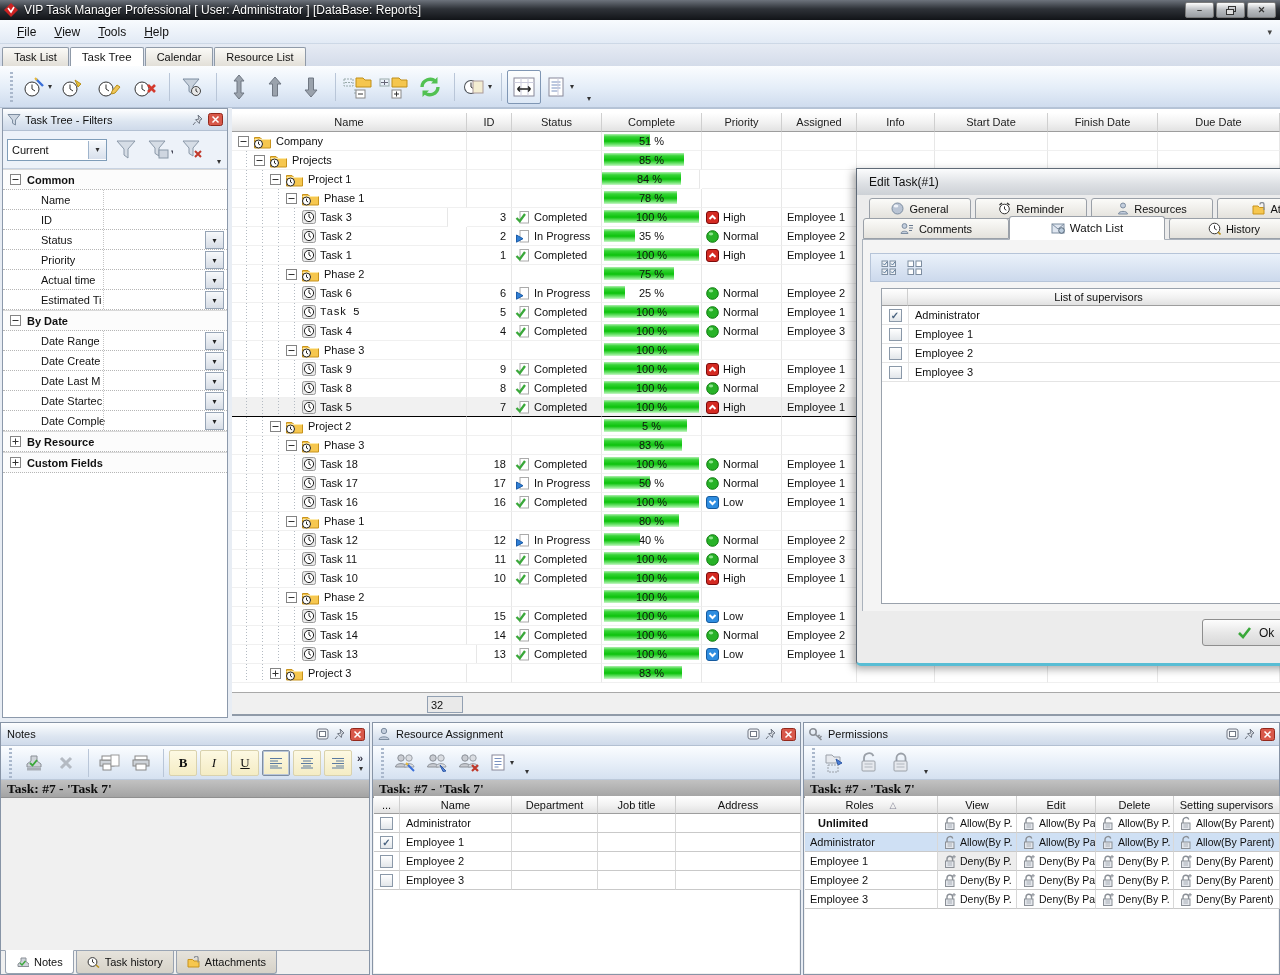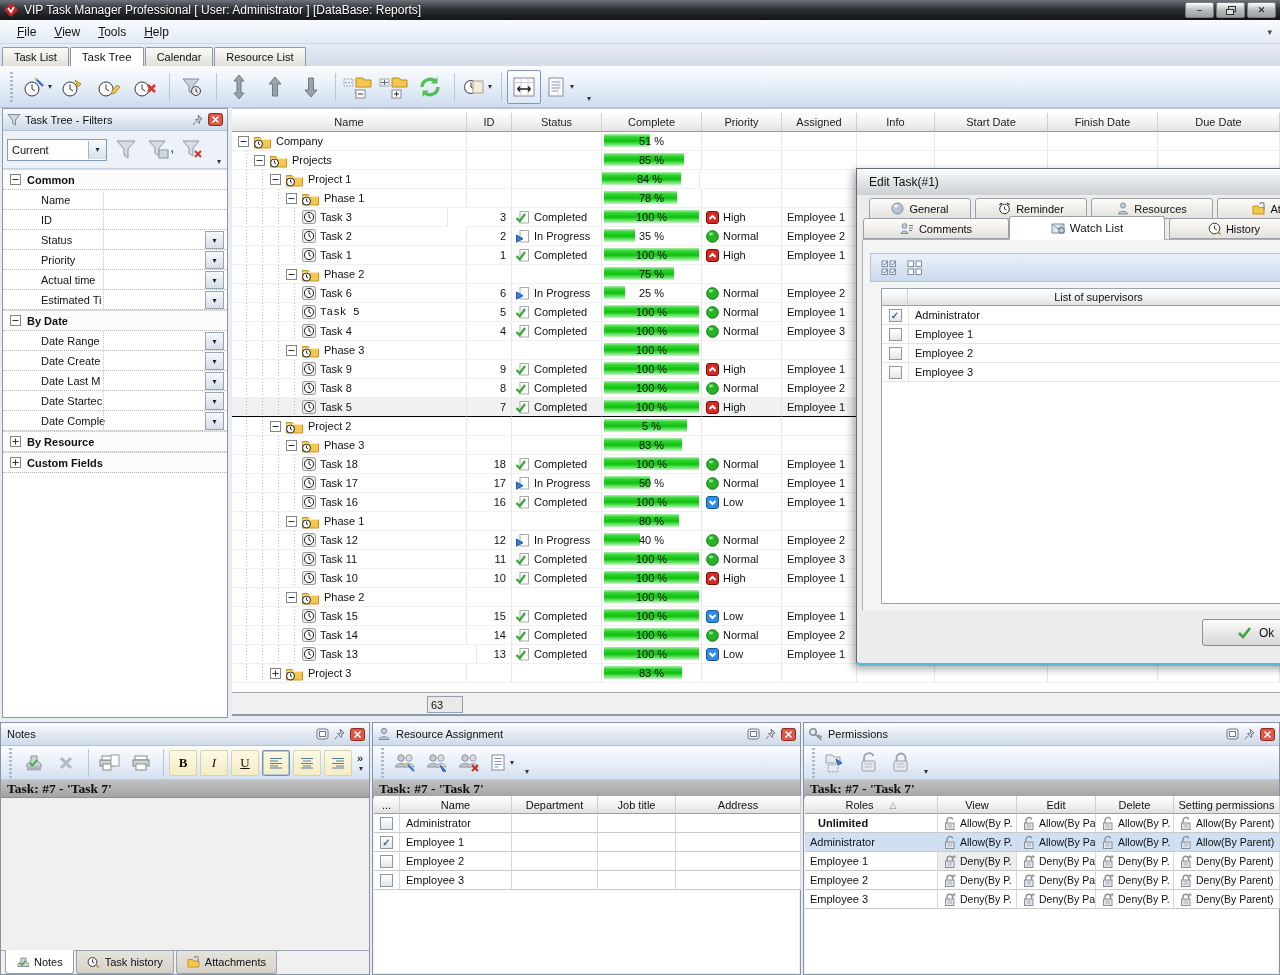--- a/index.html
+++ b/index.html
@@ -1684,21 +1684,21 @@
         <div class="tcell" style="left: 470px; width: 80px; padding-left: 4px;"></div>
         <div class="tcell" style="left: 550px; width: 75px; padding-left: 5px;"></div>
         <div class="tcell" style="left: 625px; width: 78px;"></div>
         <div class="tcell" style="left: 703px; width: 113px;"></div>
         <div class="tcell" style="left: 816px; width: 110px;"></div>
         <div class="tcell" style="left: 926px; width: 122px;"></div>
       </div>
     </div>
 </div>
 <div class="abs" id="tfoot">
-  <span id="countbox">63</span>
+  <span id="countbox">32</span>
 </div>
 
 <div class="abs" id="dlg">
   <div id="dlgtitle">
     <span>Edit Task(#1)</span>
   </div>
   <div id="dlgtabs">
       <span class="dtab" style="left: 12px; width: 102px; top: 29px;">
         <span class="ic">
           <svg width="13" height="13">
@@ -2109,21 +2109,21 @@
   <div id="permgrid" style="position:absolute;left:1px;right:1px;top:73px;bottom:1px;background:#fff;"><span class="grid-h" style="left: 0px; width: 133px; top: 0px;">
         <span>Roles</span>
         <span style="color: rgb(136, 136, 153); font-size: 9px; margin-left: 16px;"> △</span>
       </span><span class="grid-h" style="left: 133px; width: 79px; top: 0px;">
         <span>View</span>
       </span><span class="grid-h" style="left: 212px; width: 79px; top: 0px;">
         <span>Edit</span>
       </span><span class="grid-h" style="left: 291px; width: 78px; top: 0px;">
         <span>Delete</span>
       </span><span class="grid-h" style="left: 369px; width: 106px; top: 0px;">
-        <span>Setting permissions</span>
+        <span>Setting supervisors</span>
       </span><span><span class="grid-c" style="left: 0px; width: 133px; top: 18px; padding-left: 5px;">
           <span style="font-weight: bold; padding-left: 8px;">Unlimited</span>
         </span><span class="grid-c" style="left: 133px; width: 79px; top: 18px; padding-left: 5px;">
           <span class="icsp">
             <svg width="13" height="15">
               <path d="M4 7V4.5A3 3 0 0 1 9.8 3.5" fill="none" stroke="#8a8f96" stroke-width="1.4"></path>
               <rect x="2.5" y="7" width="8.5" height="6.5" fill="#e4e7ec" stroke="#8a8f96"></rect>
               <path d="M4.5 9h4.5M4.5 11h4.5" stroke="#aab0b8"></path>
             </svg>
           </span>

